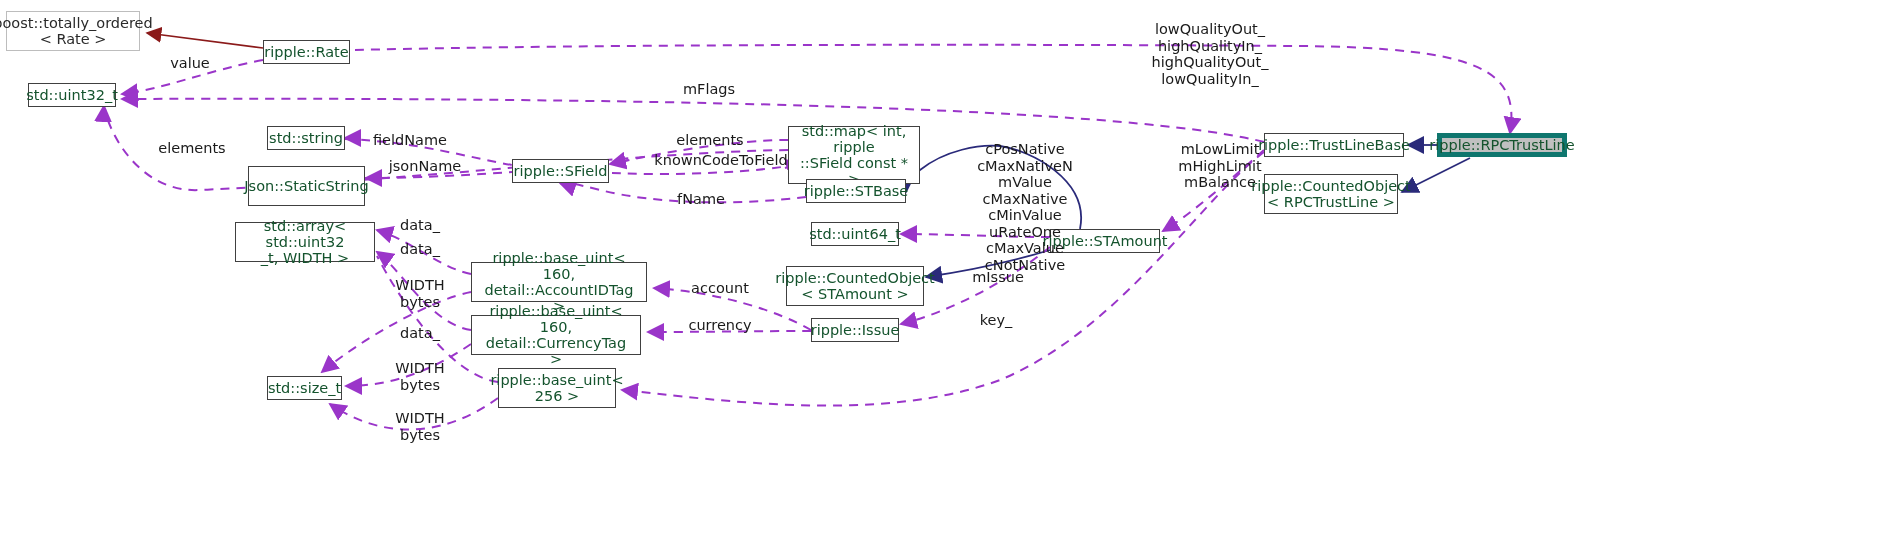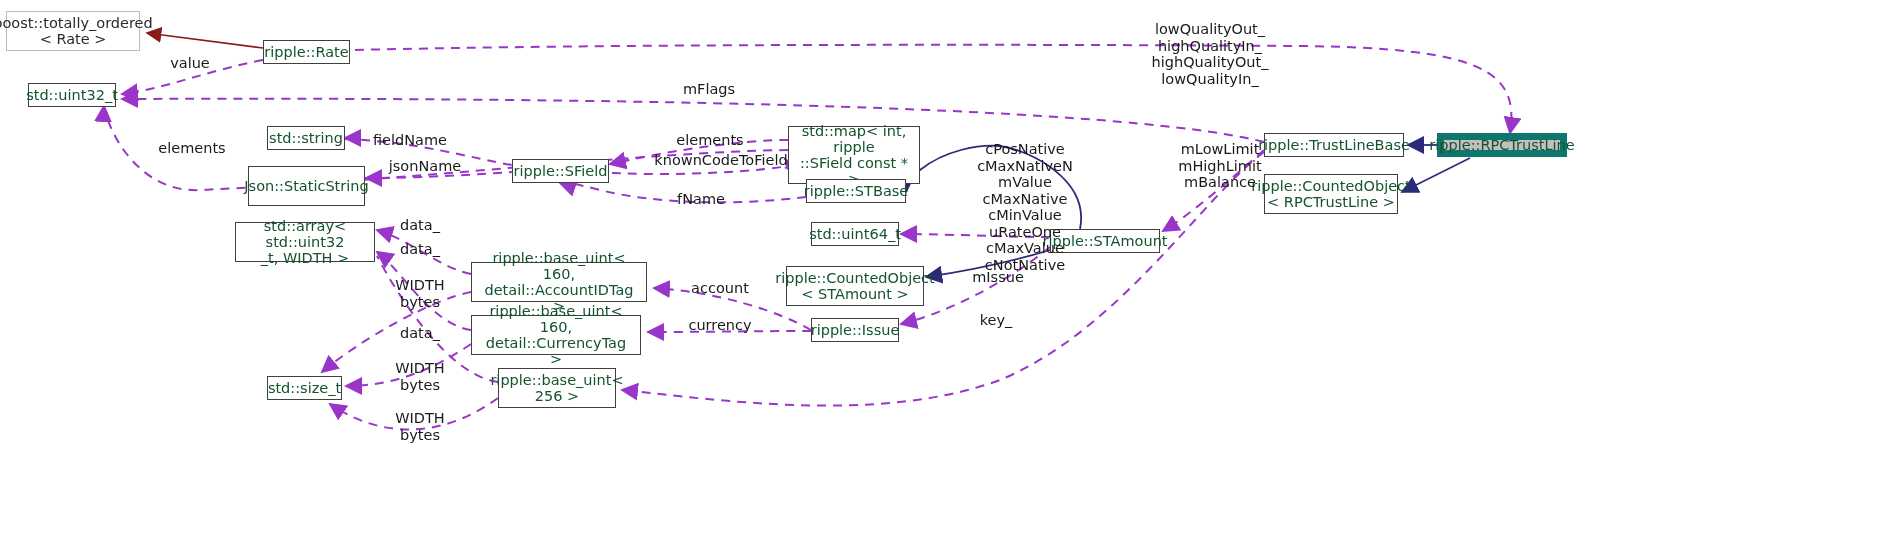--- a/index.html
+++ b/index.html
@@ -3,21 +3,21 @@
 <meta charset="utf-8">
 <style>
   html,body{margin:0;padding:0;background:#ffffff;}
   #canvas{position:relative;width:1895px;height:539px;background:#ffffff;
           font-family:"DejaVu Sans","Liberation Sans",sans-serif;overflow:hidden;}
   svg.edges{position:absolute;left:0;top:0;width:1895px;height:539px;pointer-events:none;}
   .node{position:absolute;box-sizing:border-box;background:#ffffff;border:1px solid #404040;
         display:flex;align-items:center;justify-content:center;text-align:center;
         font-size:14.5px;color:#14532d;line-height:1.12;padding:1px 6px;white-space:pre-line;}
   .node.faint{border:1px solid #bdbdbd;color:#2a2a2a;}
-  .node.highlight{background:#c0c0c0;border:7px solid #0f766e;}
+  .node.highlight{background:#c0c0c0;border:5px solid #0f766e;}
   .edge-label{position:absolute;font-size:14.5px;color:#1a1a1a;line-height:1.14;
               text-align:center;white-space:pre-line;}
 </style>
 </head>
 <body>
 
 <div id="canvas">
 
   <svg class="edges" viewBox="0 0 1895 539">
     <defs>

